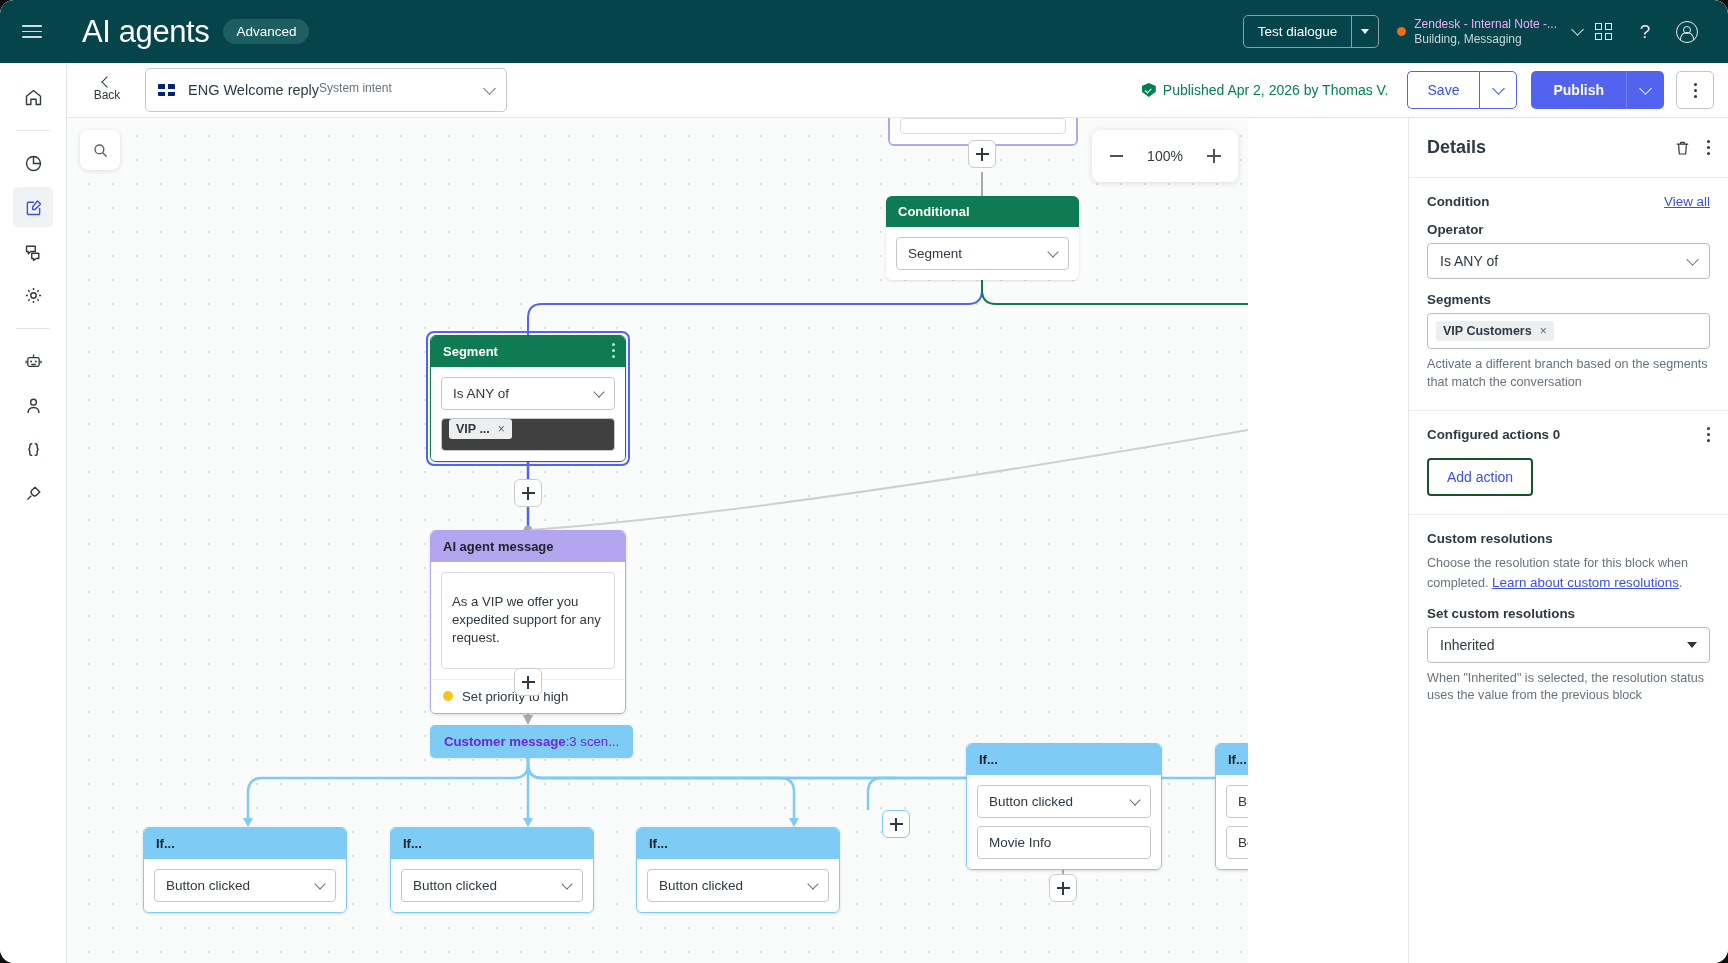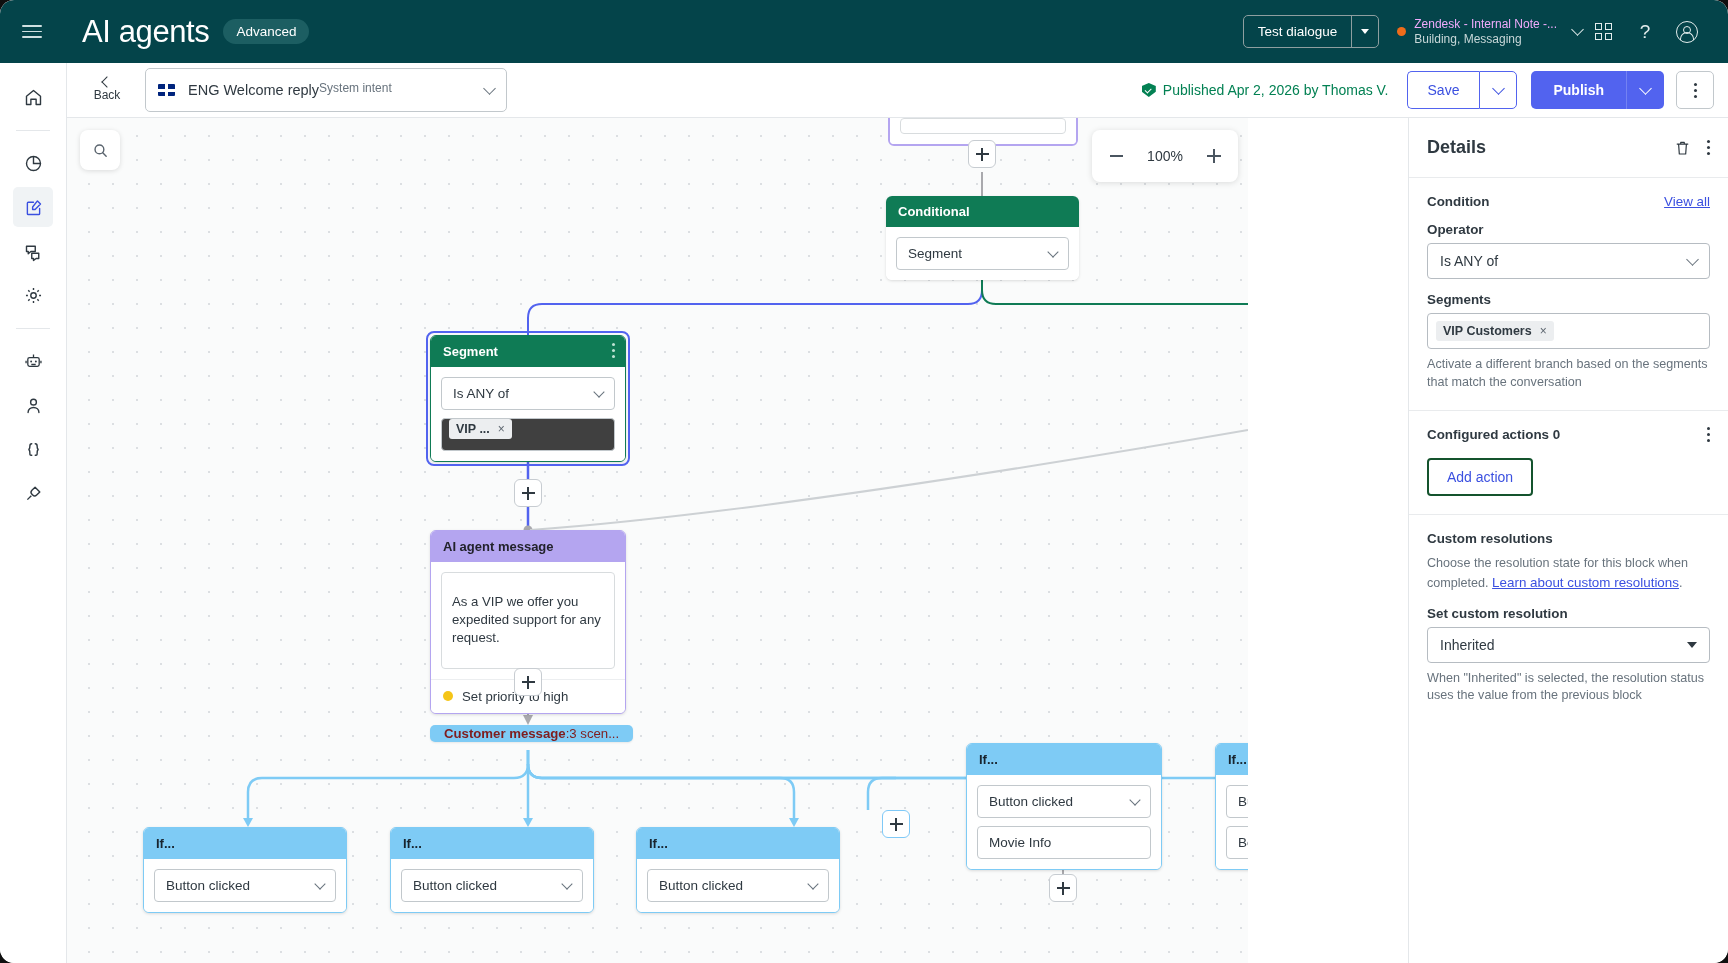--- a/index.html
+++ b/index.html
@@ -261,22 +261,22 @@
     position: absolute; width: 28px; height: 28px; background: #fff;
     border: 1px solid #c7ccd1; border-radius: 6px;
     display: flex; align-items: center; justify-content: center; cursor: pointer; z-index: 5;
   }
   .plus-node.blue { border-color: #7fc9f7; }
   .plus-node i { position: relative; width: 13px; height: 13px; display:block; }
   .plus-node i::before { content:""; position:absolute; left:0; top:5.6px; width:13px; height:1.6px; background:#2f3941; }
   .plus-node i::after  { content:""; position:absolute; top:0; left:5.6px; width:1.6px; height:13px; background:#2f3941; }
 
   .pill-blue {
-    background: #7ecbf5; border-radius: 5px; padding: 1px 14px;
-    font-size: 13.2px; color: #7f1d1d; white-space: nowrap; cursor: pointer;
+    background: #7ecbf5; border-radius: 5px; padding: 9px 14px;
+    font-size: 13.2px; color: #6d28d9; white-space: nowrap; cursor: pointer;
     box-shadow: 0 1px 2px rgba(0,0,0,.08);
   }
   .pill-blue b { font-weight: 700; }
   .node-head.blue { background: #7ecbf5; color: #18242e; font-weight: 700; }
   .sel-ring {
     position: absolute; border: 2px solid #5263ef; border-radius: 8px;
     pointer-events: none;
   }
 
   
@@ -731,21 +731,21 @@
           </span>
       </div>
       <div class="btn-outline">Add action</div>
     </div>
 
     <div class="sec" style="border-bottom:none;">
       <div class="sec-title">Custom resolutions</div>
       <div class="hint" style="margin-top:9px;">
         <span>Choose the resolution state for this block when completed. </span><span class="link">Learn about custom resolutions</span><span>.</span>
       </div>
-      <div class="fld-label">Set custom resolution</div>
+      <div class="fld-label">Set custom resolutions</div>
       <div class="d-select solid">
         <span>Inherited</span>
         <span class="cv"></span>
       </div>
       <div class="hint">When "Inherited" is selected, the resolution status uses the value from the previous block</div>
     </div>
   </div>
 
 </div>
 

